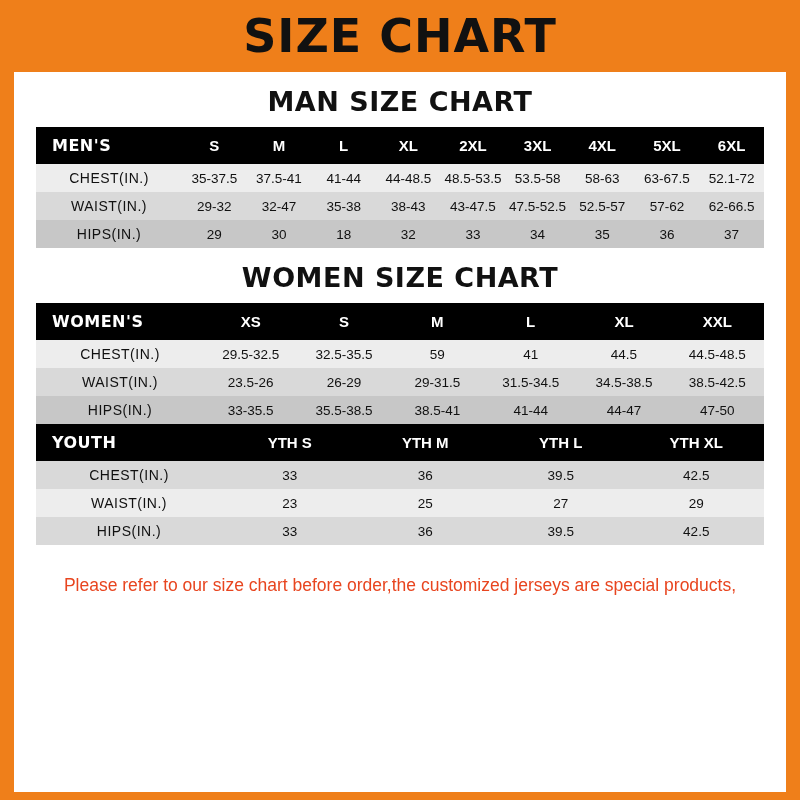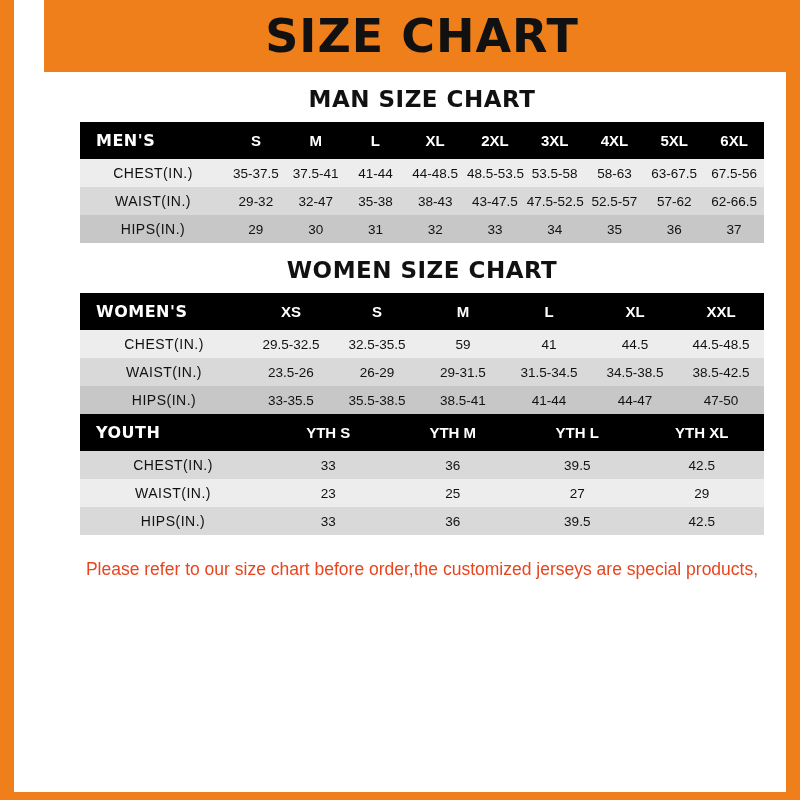--- a/index.html
+++ b/index.html
@@ -14,21 +14,20 @@
     overflow: hidden;
   }
   .page {
     width: 800px;
     height: 800px;
     position: relative;
     background: #fff;
     box-sizing: border-box;
     border-left: 14px solid #ef7f1a;
     border-right: 14px solid #ef7f1a;
-    padding-left: 44px;
   }
   .banner {
     height: 72px;
     background: #ef7f1a;
     display: flex;
     align-items: center;
     justify-content: center;
     margin-left: -14px;
     margin-right: -14px;
   }
@@ -39,21 +38,21 @@
     letter-spacing: 1px;
     color: #111;
   }
   .section {
     padding: 0 22px;
   }
   .section-title {
     text-align: center;
     font-family: "DejaVu Sans", sans-serif;
     font-weight: bold;
-    font-size: 23px;
+    font-size: 27px;
     letter-spacing: 0.5px;
     color: #111;
     margin: 14px 0 10px 0;
   }
   table.size-table {
     width: 100%;
     border-collapse: collapse;
     table-layout: fixed;
   }
   table.size-table th,
@@ -96,21 +95,21 @@
     font-size: 14px;
     letter-spacing: 0.5px;
     font-family: "Liberation Sans", sans-serif;
   }
   .men-col-head { width: 128px; }
   .women-col-head { width: 150px; }
   .youth-col-head { width: 168px; }
 
   .notice {
     padding: 0 20px;
-    margin-top: 22px;
+    margin-top: 28px;
     text-align: center;
     color: #e8451f;
     font-size: 17.5px;
     line-height: 1.45;
     font-family: "Liberation Sans", sans-serif;
   }
   .notice div { white-space: nowrap; }
   .bottom-bar {
     position: absolute;
     left: -14px;
@@ -150,39 +149,39 @@
         <tr class="light">
           <td class="row-head">CHEST(IN.)</td>
           <td>35-37.5</td>
           <td>37.5-41</td>
           <td>41-44</td>
           <td>44-48.5</td>
           <td>48.5-53.5</td>
           <td>53.5-58</td>
           <td>58-63</td>
           <td>63-67.5</td>
-          <td>67.5-56</td>
+          <td>52.1-72</td>
         </tr>
         <tr class="mid">
           <td class="row-head">WAIST(IN.)</td>
           <td>29-32</td>
           <td>32-47</td>
           <td>35-38</td>
           <td>38-43</td>
           <td>43-47.5</td>
           <td>47.5-52.5</td>
           <td>52.5-57</td>
           <td>57-62</td>
           <td>62-66.5</td>
         </tr>
         <tr class="dark">
           <td class="row-head">HIPS(IN.)</td>
           <td>29</td>
           <td>30</td>
-          <td>31</td>
+          <td>18</td>
           <td>32</td>
           <td>33</td>
           <td>34</td>
           <td>35</td>
           <td>36</td>
           <td>37</td>
         </tr>
       </tbody>
     </table>
   </div>

